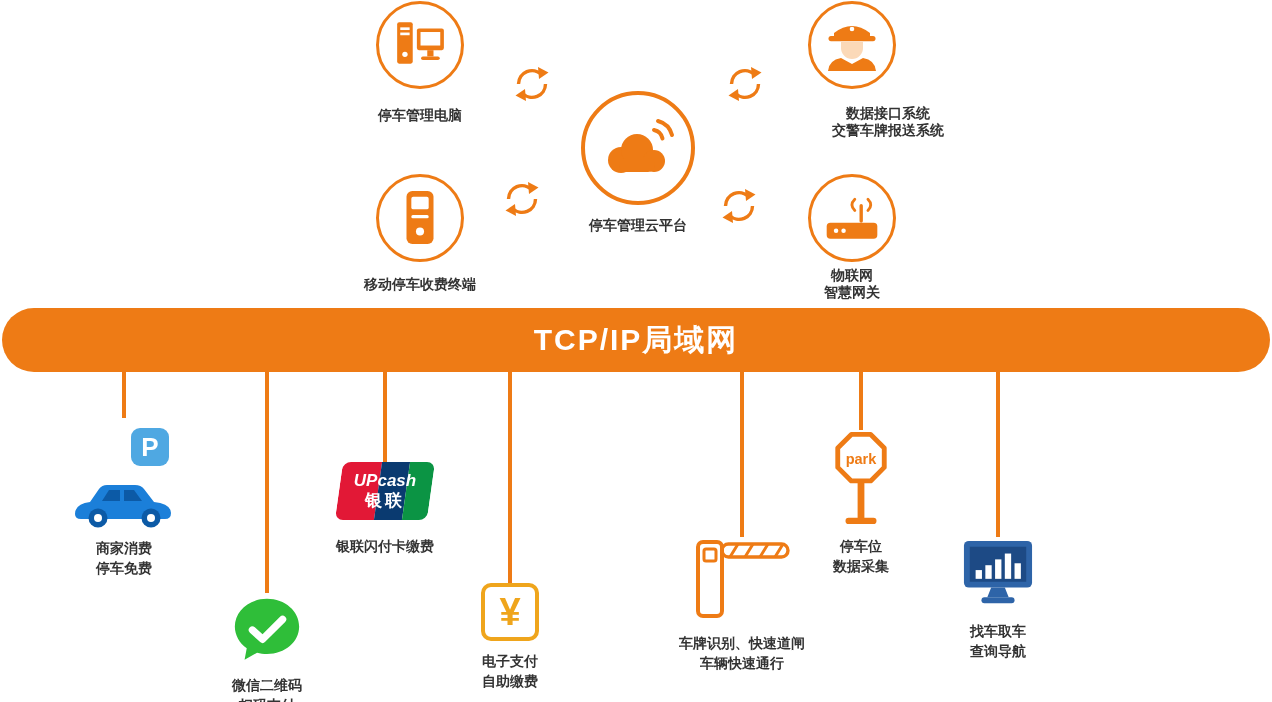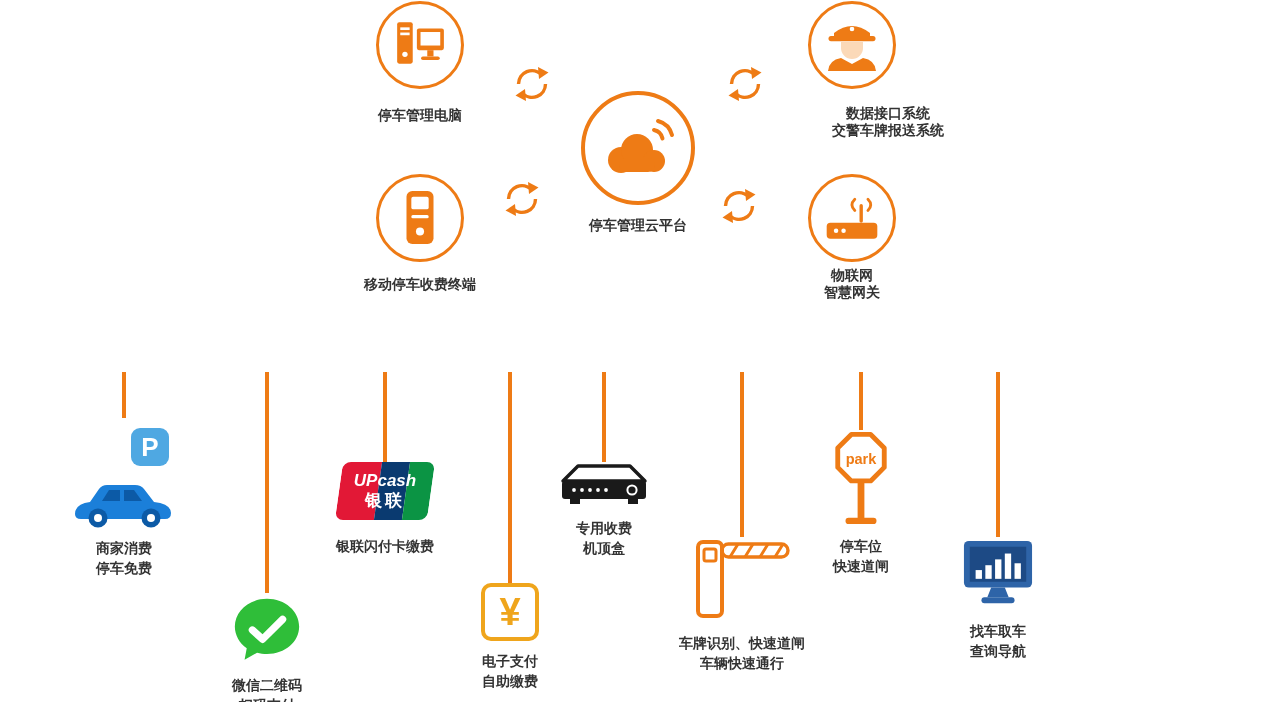--- a/index.html
+++ b/index.html
@@ -171,20 +171,23 @@
         <path d="M7.5 21 A13.5 13.5 0 0 1 30.5 11.5"></path>
         <path d="M34.5 21 A13.5 13.5 0 0 1 11.5 30.5"></path>
       </g>
       <g fill="#EE7B15">
         <polygon points="27,4 37.5,9.5 28,16"></polygon>
         <polygon points="15,38 4.5,32.5 14,26"></polygon>
       </g>
     </svg>
   </div>
 
+  <div class="lanbar">
+    <span>TCP/IP局域网</span>
+  </div>
 
   <div class="branch" style="left:64px;width:120px;">
     <div class="vline" style="height:46px;"></div>
     <div class="icon-merchant">
       <div class="p-badge">
         <span>P</span>
       </div>
       <svg class="car-svg" width="110" height="58" viewBox="0 0 110 58">
         <path d="M6 40 q0 -10 15 -12 l9 -13 q3 -4 8 -4 h28 q6 0 9 4 l10 13 q17 2 17 11 q0 6 -6 6 h-84 q-6 0 -6 -5 Z" fill="#1B7FD9"></path>
         <path d="M33 27 l7 -11 h11 v11 Z" fill="#0C5AA6"></path>
@@ -233,41 +236,20 @@
     <div class="vline" style="height:211px;"></div>
     <div class="yuan-box">
       <span>¥</span>
     </div>
     <div class="blabel" style="margin-top:10px;">
       <span>电子支付</span>
       <span>自助缴费</span>
     </div>
   </div>
 
-  <div class="branch" style="left:544px;width:120px;">
-    <div class="vline" style="height:90px;"></div>
-    <svg width="96" height="46" viewBox="0 0 96 46">
-      <path d="M22 4 h52 l15 15 h-82 Z" fill="#fff" stroke="#1A1A1A" stroke-width="3.4" stroke-linejoin="round"></path>
-      <rect x="6" y="19" width="84" height="18" rx="3" fill="#1A1A1A"></rect>
-      <g fill="#fff">
-        <circle cx="18" cy="28" r="1.9"></circle>
-          <circle cx="26" cy="28" r="1.9"></circle>
-        <circle cx="34" cy="28" r="1.9"></circle>
-          <circle cx="42" cy="28" r="1.9"></circle>
-          <circle cx="50" cy="28" r="1.9"></circle>
-      </g>
-      <circle cx="76" cy="28" r="4.6" fill="none" stroke="#fff" stroke-width="2"></circle>
-      <rect x="14" y="37" width="10" height="5" fill="#1A1A1A"></rect>
-      <rect x="72" y="37" width="10" height="5" fill="#1A1A1A"></rect>
-    </svg>
-    <div class="blabel" style="margin-top:10px;">
-      <span>专用收费</span>
-      <span>机顶盒</span>
-    </div>
-  </div>
 
   <div class="branch" style="left:657px;width:170px;">
     <div class="vline" style="height:165px;"></div>
     <svg width="100" height="84" viewBox="0 0 100 84">
       <g fill="none" stroke="#EE7B15">
         <rect x="6" y="5" width="24" height="74" rx="5" stroke-width="4"></rect>
         <rect x="12" y="12" width="12" height="12" rx="2" stroke-width="3"></rect>
         <rect x="30" y="7" width="66" height="13" rx="6.5" stroke-width="3.4"></rect>
         <path d="M46 7 l-8 13 M61 7 l-8 13 M76 7 l-8 13 M91 7 l-8 13" stroke-width="3"></path>
       </g>
@@ -281,21 +263,21 @@
   <div class="branch" style="left:801px;width:120px;">
     <div class="vline" style="height:58px;"></div>
     <svg width="62" height="98" viewBox="0 0 64 100">
       <rect x="28.5" y="50" width="7" height="42" fill="#EE7B15"></rect>
       <rect x="16" y="90" width="32" height="6.5" rx="3.2" fill="#EE7B15"></rect>
       <polygon points="22,4 42,4 56,18 56,38 42,52 22,52 8,38 8,18" fill="#fff" stroke="#EE7B15" stroke-width="5" stroke-linejoin="round"></polygon>
       <text x="32" y="34" text-anchor="middle" font-size="15" font-weight="bold" fill="#EE7B15">park</text>
     </svg>
     <div class="blabel" style="margin-top:8px;align-items:center;">
       <span>停车位</span>
-      <span>快速道闸</span>
+      <span>数据采集</span>
     </div>
   </div>
 
   <div class="branch" style="left:938px;width:120px;">
     <div class="vline" style="height:165px;"></div>
     <svg width="78" height="72" viewBox="0 0 78 74">
       <rect x="4" y="4" width="70" height="48" rx="5" fill="#2E64A8"></rect>
       <rect x="10" y="10" width="58" height="36" fill="#1D4A85"></rect>
       <g fill="#fff">
         <rect x="16" y="34" width="6.5" height="9"></rect>

